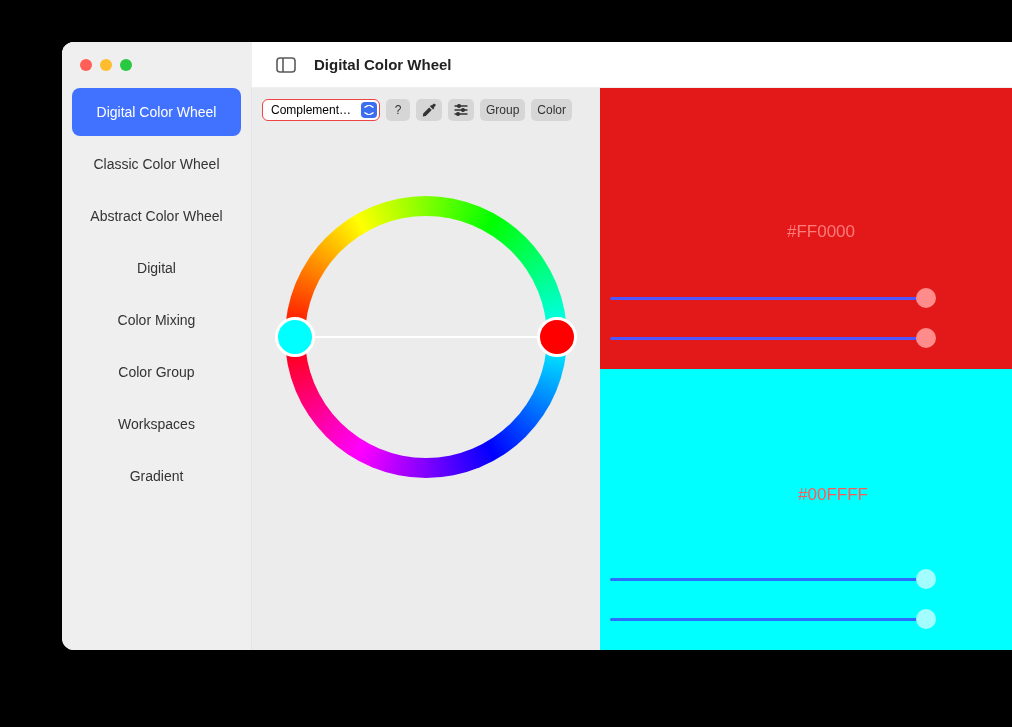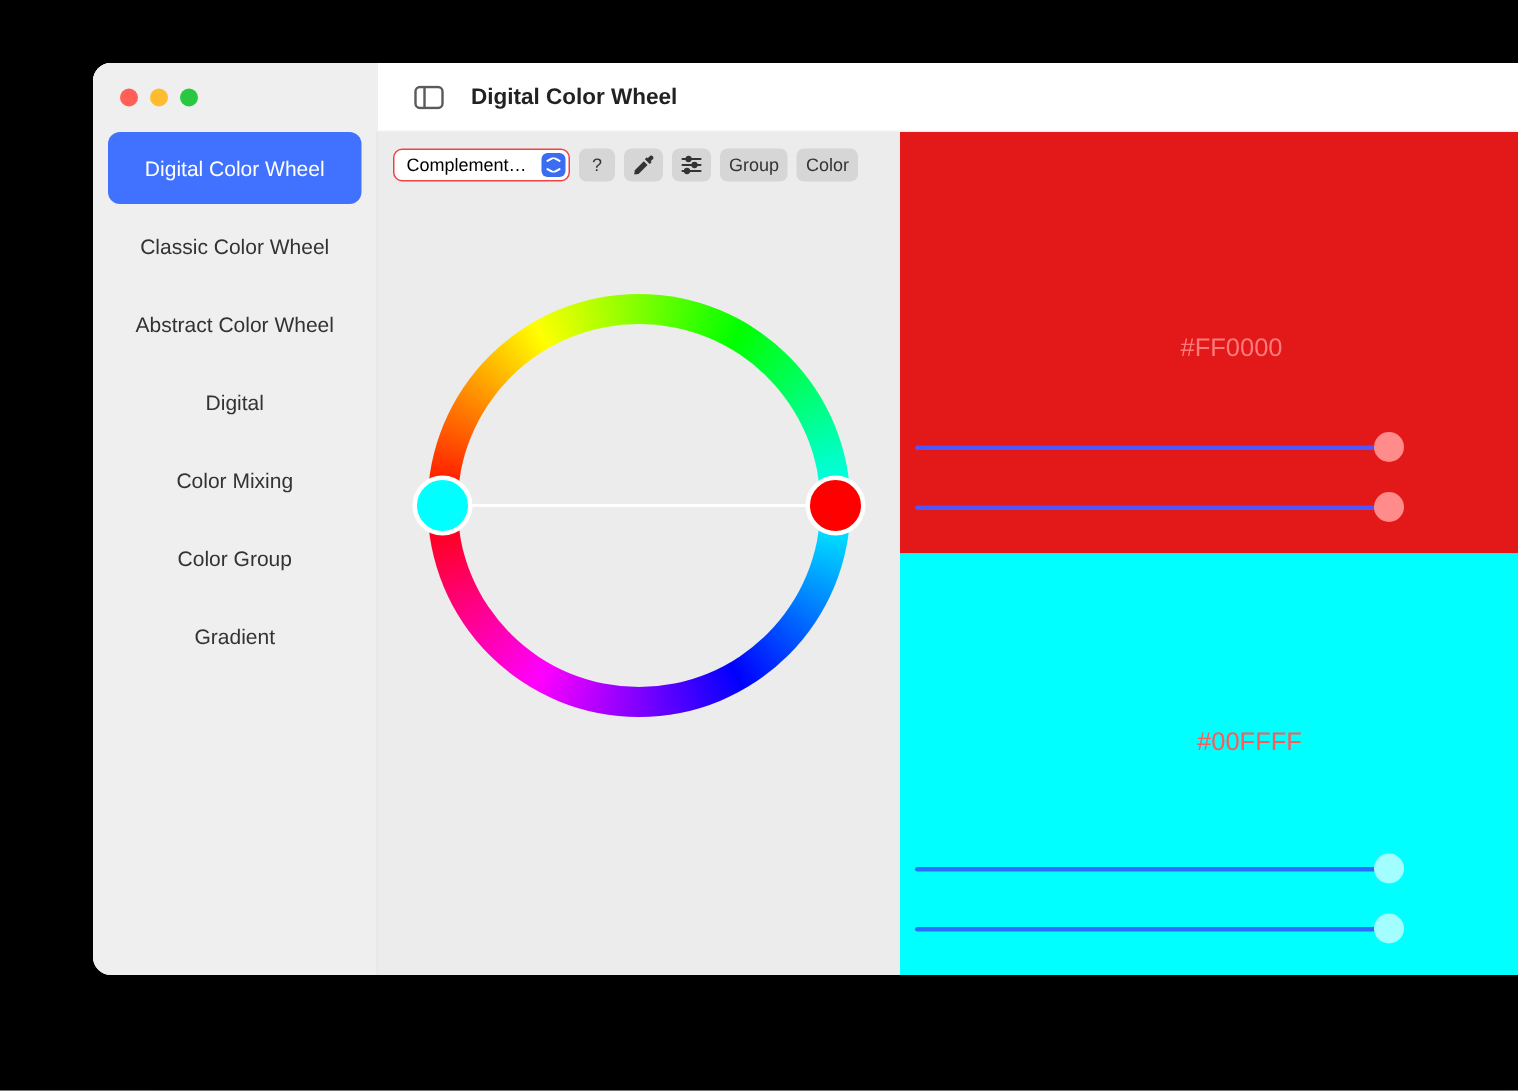--- a/index.html
+++ b/index.html
@@ -304,20 +304,23 @@
       <div class="sidebar-item">
         <span>Digital</span>
       </div>
       <div class="sidebar-item">
         <span>Color Mixing</span>
       </div>
       <div class="sidebar-item">
         <span>Color Group</span>
       </div>
       <div class="sidebar-item">
+        <span>Workspaces</span>
+      </div>
+      <div class="sidebar-item">
         <span>Gradient</span>
       </div>
     </div>
 
     <div class="main">
       <div class="center">
         <div class="toolbar">
           <div class="select">
             <span class="select-label">Complement…</span>
             <span class="select-caret">

